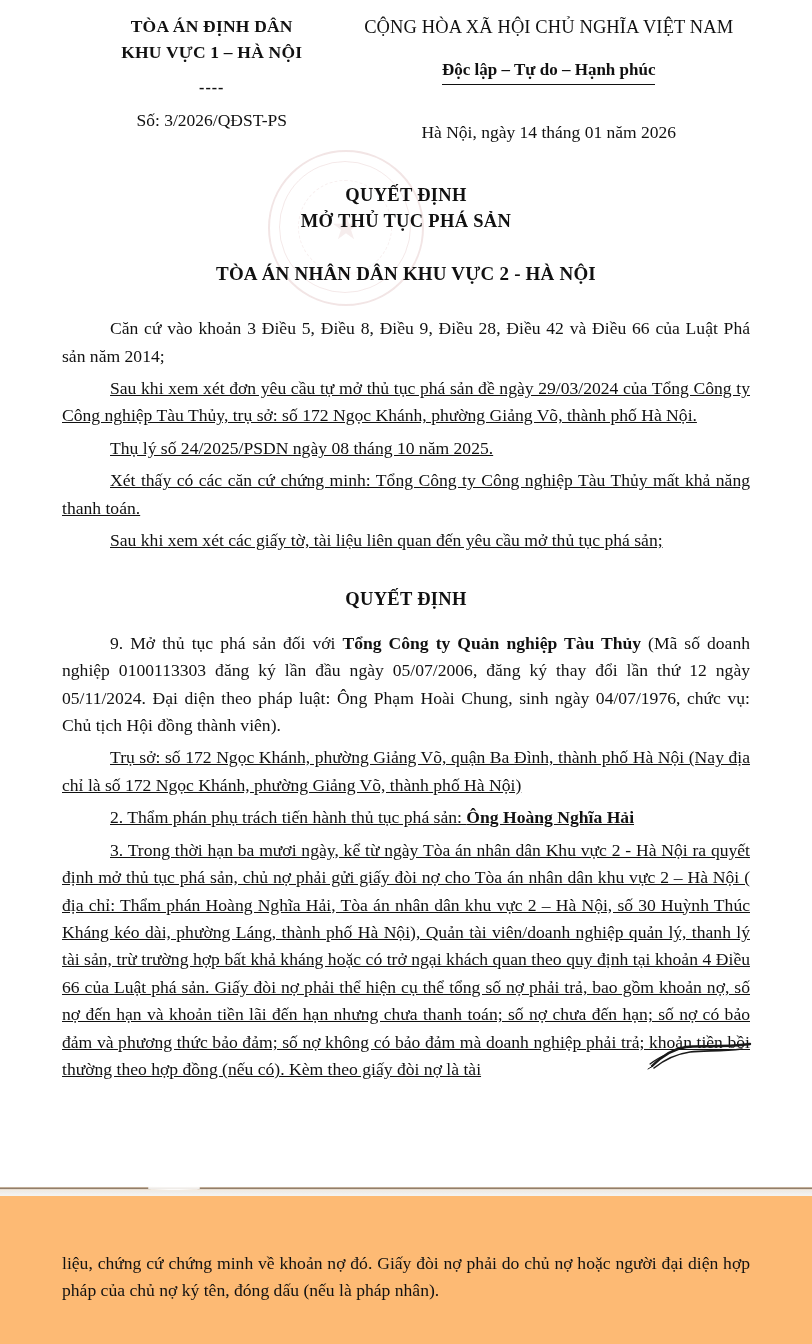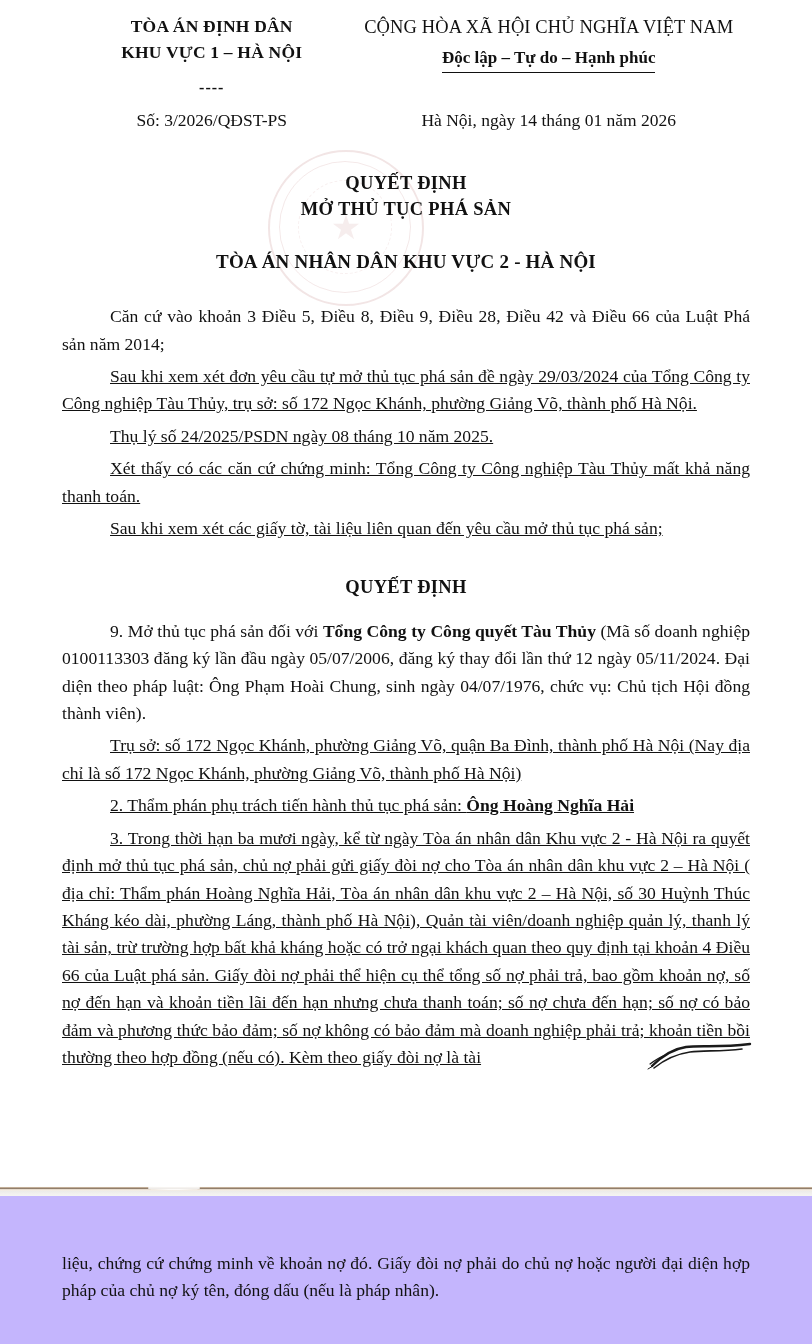--- a/index.html
+++ b/index.html
@@ -28,21 +28,21 @@
   }
   #page-one {
     top: 0;
     height: 1192px;
     padding: 14px 62px 0 62px;
   }
   #page-two {
     top: 1196px;
     height: 148px;
     padding: 54px 62px 0 62px;
-    background: #c4b5fd;
+    background: #fdba74;
   }
 
   
   .sheet-seam {
     position: absolute;
     left: 0;
     top: 1182px;
     width: 812px;
     height: 16px;
     background:
@@ -103,21 +103,21 @@
     letter-spacing: .1px;
     line-height: 1.42;
   }
   .motto-line {
     font-weight: bold;
     font-size: 17px;
     line-height: 1.5;
     display: inline-block;
     border-bottom: 1.6px solid #111;
     padding-bottom: 1px;
-    margin-top: 5px;
+    margin-top: 17px;
   }
   .rule-dashes {
     font-size: 16px;
     letter-spacing: 1px;
     line-height: 1;
     margin-top: 14px;
     font-weight: bold;
   }
   .doc-number {
     font-size: 17.5px;
@@ -265,21 +265,21 @@
     <p class="body-text para-indent">Sau khi xem xét đơn yêu cầu tự mở thủ tục phá sản đề ngày 29/03/2024 của Tổng Công ty Công nghiệp Tàu Thủy, trụ sở: số 172 Ngọc Khánh, phường Giảng Võ, thành phố Hà Nội.</p>
     <p class="body-text para-indent">Thụ lý số 24/2025/PSDN ngày 08 tháng 10 năm 2025.</p>
     <p class="body-text para-indent">Xét thấy có các căn cứ chứng minh: Tổng Công ty Công nghiệp Tàu Thủy mất khả năng thanh toán.</p>
     <p class="body-text para-indent">Sau khi xem xét các giấy tờ, tài liệu liên quan đến yêu cầu mở thủ tục phá sản;</p>
   </div>
 
   <div class="decision-word">QUYẾT ĐỊNH</div>
 
   <div style="margin-top:20px;">
 
-    <p class="body-text para-indent"><span>9. Mở thủ tục phá sản đối với </span><b>Tổng Công ty Công quyết Tàu Thủy</b><span> (Mã số doanh nghiệp 0100113303 đăng ký lần đầu ngày 05/07/2006, đăng ký thay đổi lần thứ 12 ngày 05/11/2024. Đại diện theo pháp luật: Ông Phạm Hoài Chung, sinh ngày 04/07/1976, chức vụ: Chủ tịch Hội đồng thành viên).</span></p>
+    <p class="body-text para-indent"><span>9. Mở thủ tục phá sản đối với </span><b>Tổng Công ty Quản nghiệp Tàu Thủy</b><span> (Mã số doanh nghiệp 0100113303 đăng ký lần đầu ngày 05/07/2006, đăng ký thay đổi lần thứ 12 ngày 05/11/2024. Đại diện theo pháp luật: Ông Phạm Hoài Chung, sinh ngày 04/07/1976, chức vụ: Chủ tịch Hội đồng thành viên).</span></p>
 
     <p class="body-text para-indent">Trụ sở: số 172 Ngọc Khánh, phường Giảng Võ, quận Ba Đình, thành phố Hà Nội (Nay địa chỉ là số 172 Ngọc Khánh, phường Giảng Võ, thành phố Hà Nội)</p>
 
     <p class="body-text para-indent"><span>2. Thẩm phán phụ trách tiến hành thủ tục phá sản: </span><b>Ông Hoàng Nghĩa Hải</b></p>
 
     <p class="body-text para-indent">3. Trong thời hạn ba mươi ngày, kể từ ngày Tòa án nhân dân Khu vực 2 - Hà Nội ra quyết định mở thủ tục phá sản, chủ nợ phải gửi giấy đòi nợ cho Tòa án nhân dân khu vực 2 – Hà Nội ( địa chỉ: Thẩm phán Hoàng Nghĩa Hải, Tòa án nhân dân khu vực 2 – Hà Nội, số 30 Huỳnh Thúc Kháng kéo dài, phường Láng, thành phố Hà Nội), Quản tài viên/doanh nghiệp quản lý, thanh lý tài sản, trừ trường hợp bất khả kháng hoặc có trở ngại khách quan theo quy định tại khoản 4 Điều 66 của Luật phá sản. Giấy đòi nợ phải thể hiện cụ thể tổng số nợ phải trả, bao gồm khoản nợ, số nợ đến hạn và khoản tiền lãi đến hạn nhưng chưa thanh toán; số nợ chưa đến hạn; số nợ có bảo đảm và phương thức bảo đảm; số nợ không có bảo đảm mà doanh nghiệp phải trả; khoản tiền bồi thường theo hợp đồng (nếu có). Kèm theo giấy đòi nợ là tài</p>
 
   </div>
 
   <svg class="signature-mark" viewBox="0 0 110 40">

